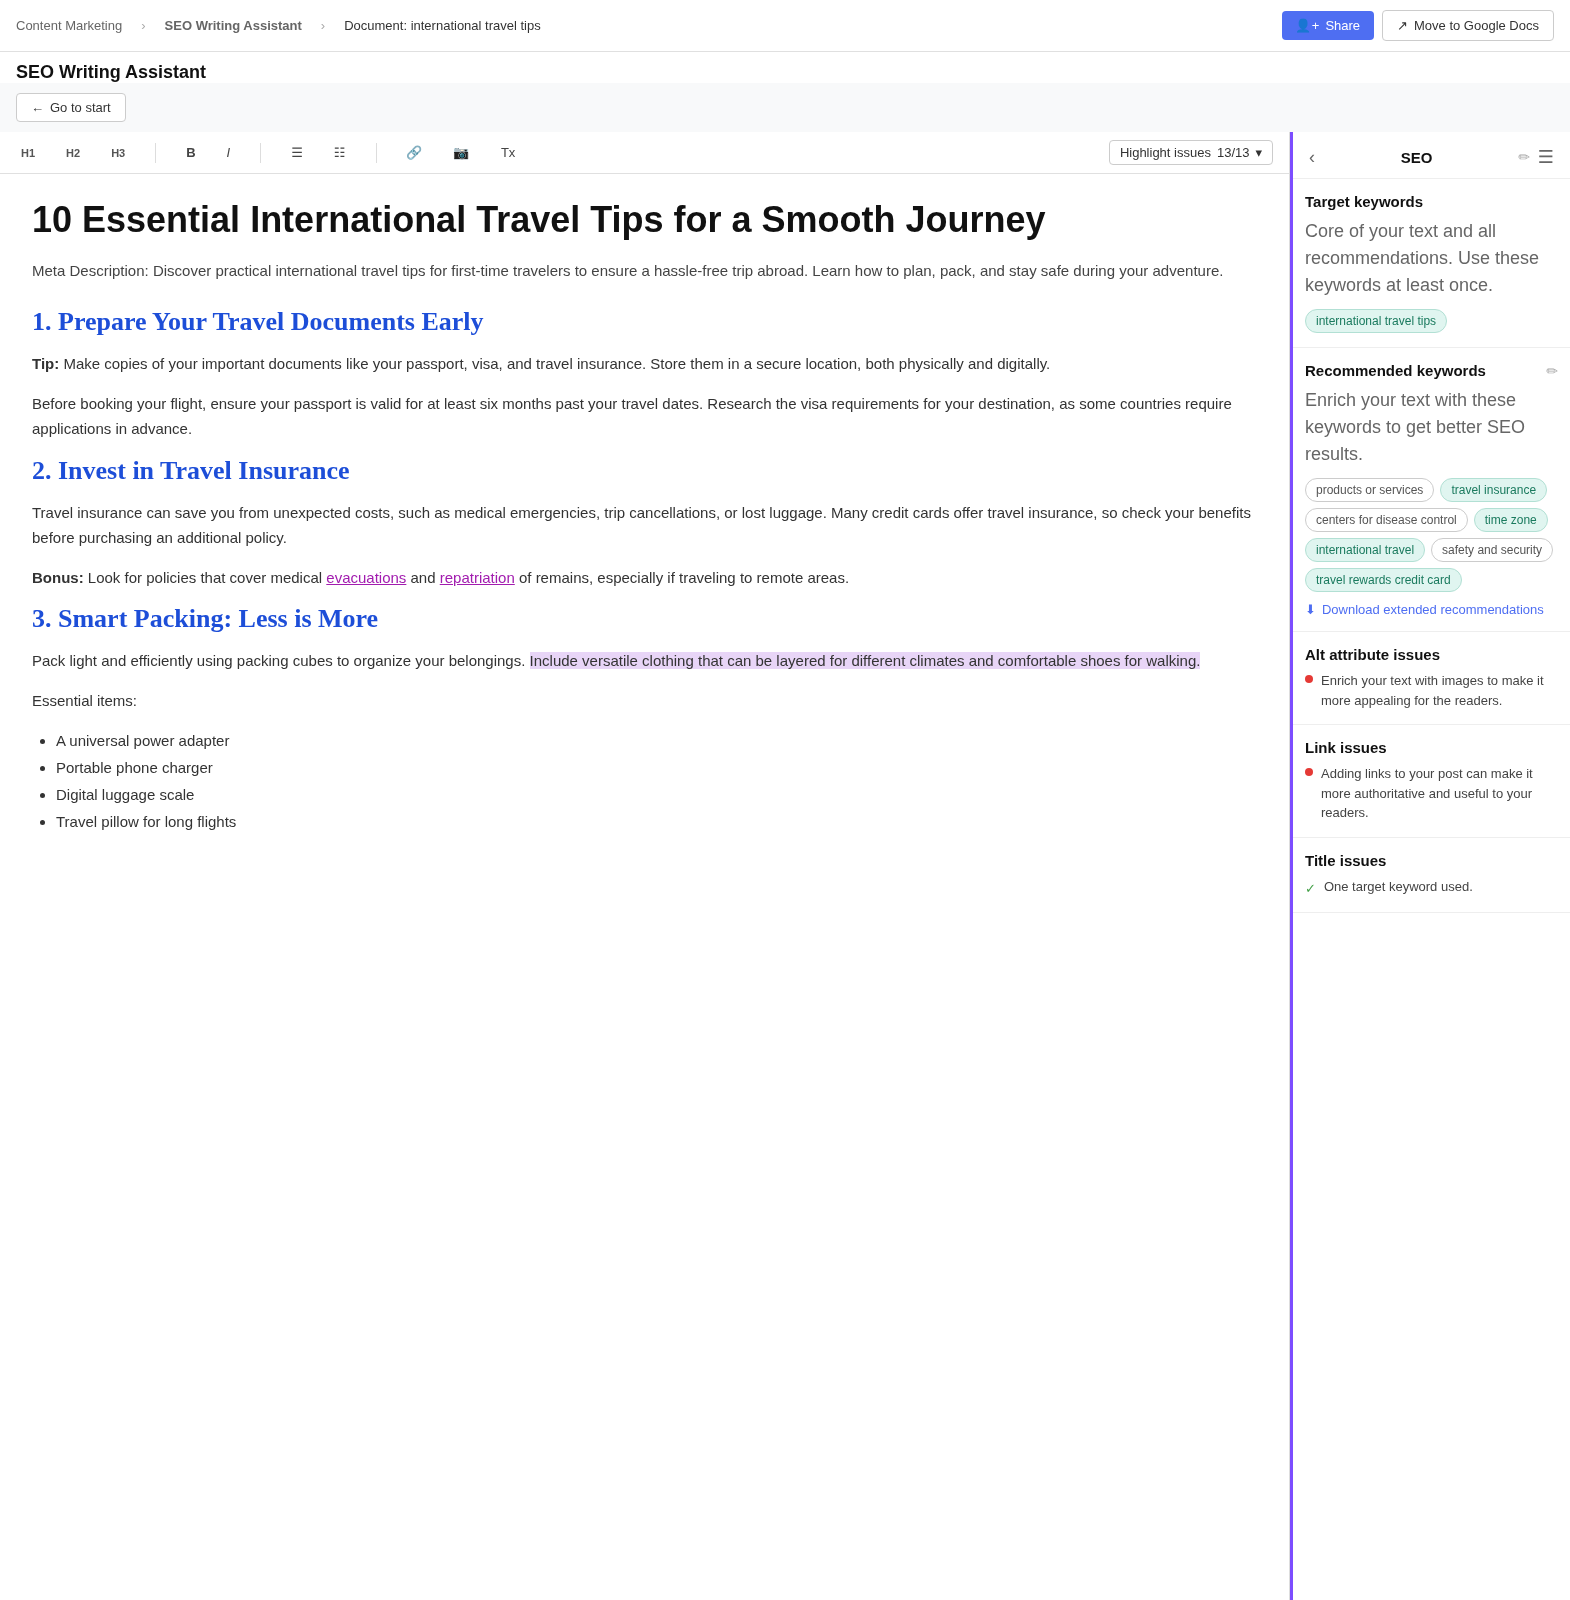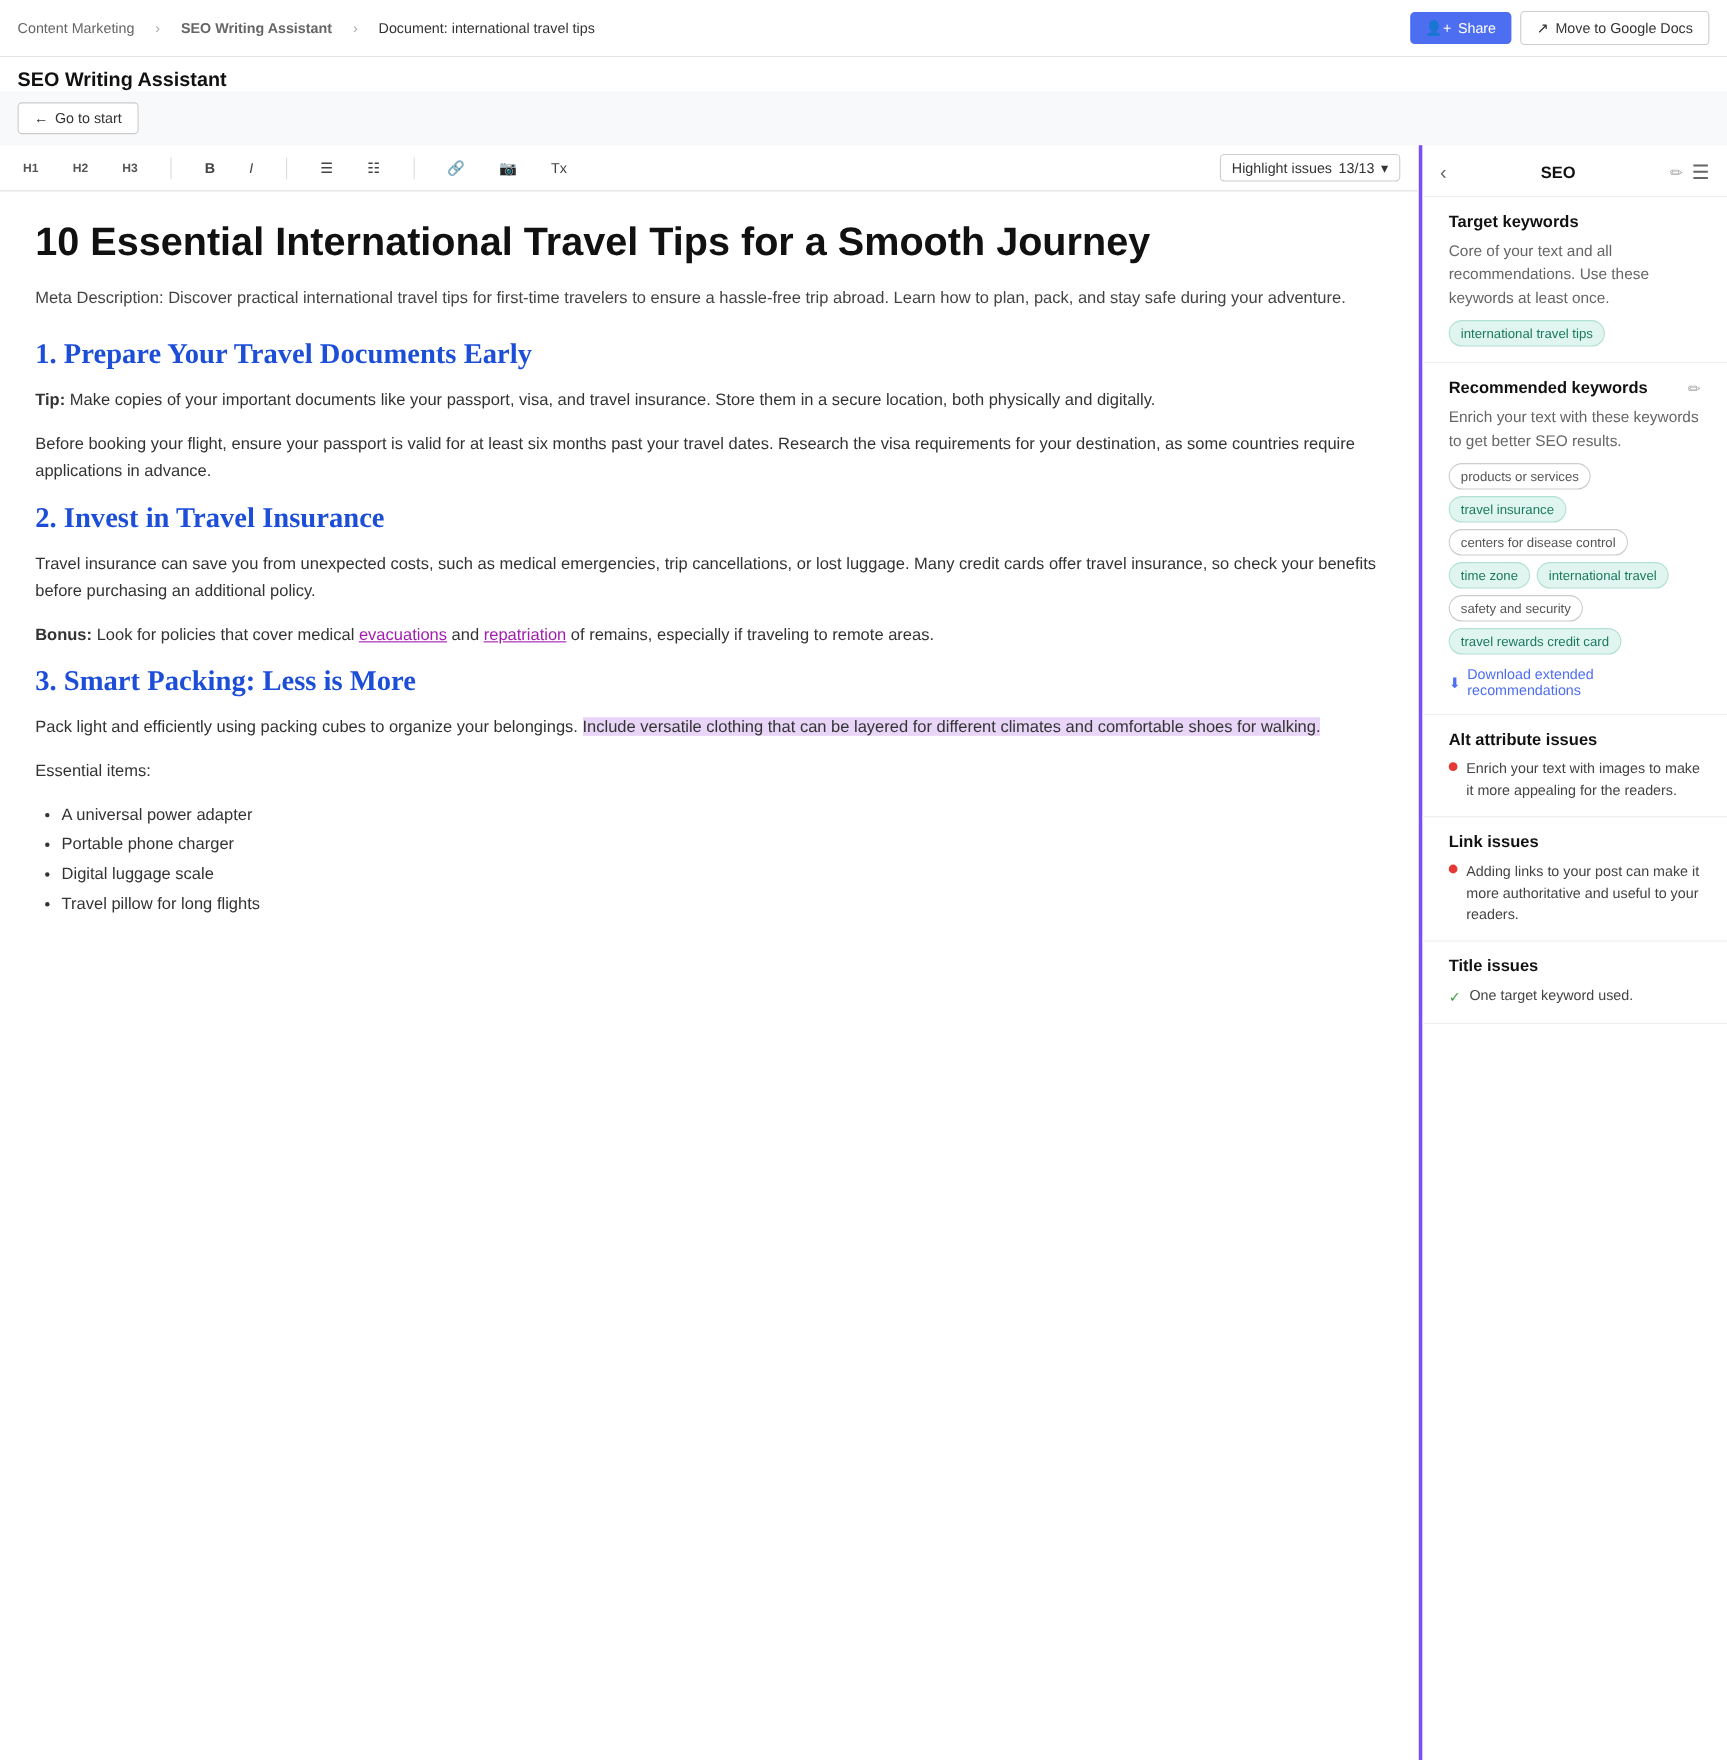--- a/index.html
+++ b/index.html
@@ -98,23 +98,23 @@
       display: flex; flex-direction: column; overflow-y: auto;
     }
     .panel-header {
       display: flex; align-items: center; justify-content: space-between;
       padding: 14px 16px 10px 16px; border-bottom: 1px solid #eee;
     }
     .panel-nav { display: flex; align-items: center; gap: 6px; }
     .panel-nav-btn { background: none; border: none; cursor: pointer; color: #666; font-size: 18px; }
     .panel-menu-btn { background: none; border: none; cursor: pointer; color: #666; font-size: 18px; }
 
-    .panel-section { padding: 14px 24px; border-bottom: 1px solid #eee; }
+    .panel-section { padding: 14px 12px; border-bottom: 1px solid #eee; }
     .panel-section-title { font-size: 15px; font-weight: 700; color: #111; margin-bottom: 8px; display: flex; align-items: center; justify-content: space-between; }
-    .panel-section-subtitle { font-size: 14px; color: #666; margin-bottom: 10px; line-height: 1.5; }
+    .panel-section-subtitle { font-size: 18px; color: #666; margin-bottom: 10px; line-height: 1.5; }
 
     
     .seo-label { font-size: 15px; font-weight: 700; color: #111; }
     .edit-icon-btn { background: none; border: none; cursor: pointer; color: #aaa; font-size: 14px; }
 
     
     .kw-tags { display: flex; flex-wrap: wrap; gap: 6px; }
     .kw-tag {
       border-radius: 12px; padding: 4px 10px; font-size: 12px; cursor: default;
     }

